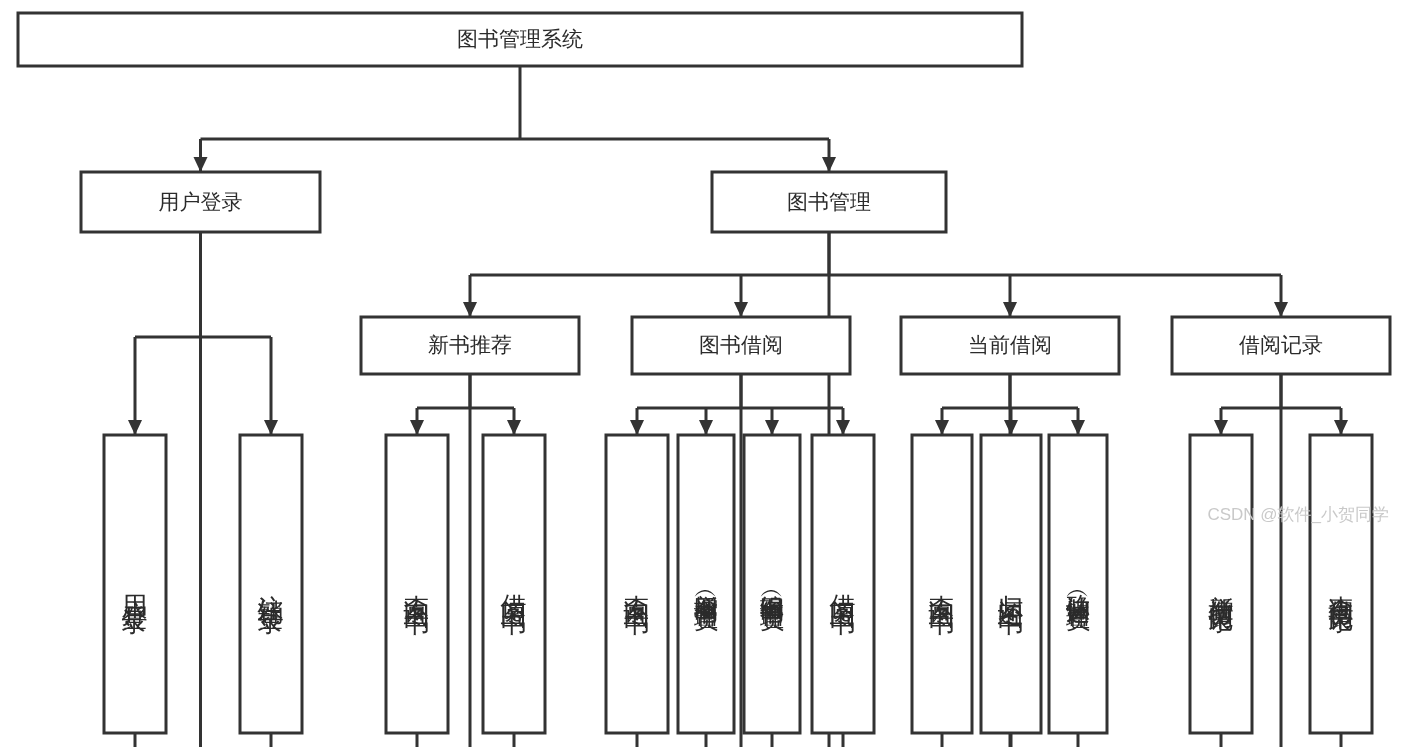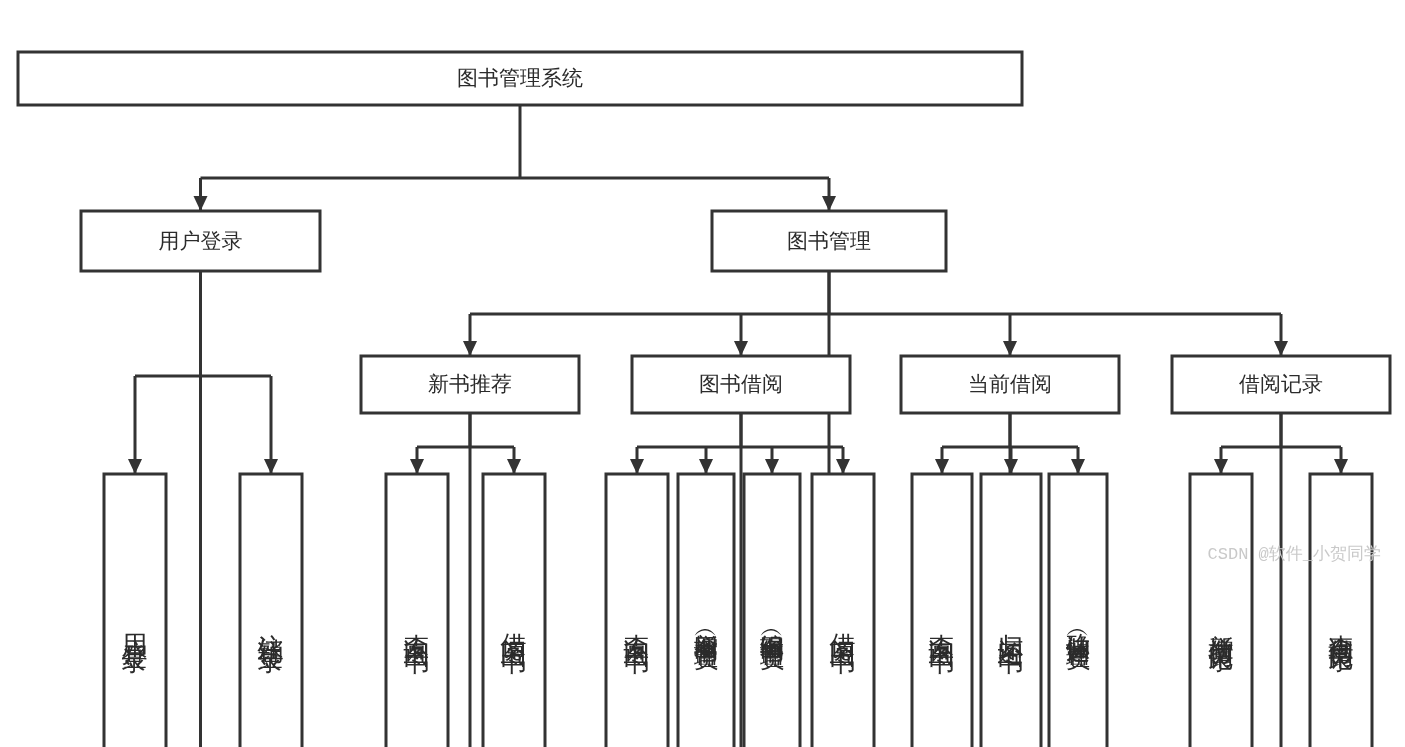--- a/index.html
+++ b/index.html
@@ -12,21 +12,20 @@
     width: 1405px;
     height: 747px;
     font-family: "Liberation Sans", "DejaVu Sans", sans-serif;
     overflow: hidden;
     position: relative;
   }
   #diagram-root {
     position: relative;
     width: 1405px;
     height: 530px;
-    margin-top: 39px;
   }
   svg.diagram {
     display: block;
     width: 1405px;
     height: 747px;
   }
   .node-box {
     fill: #ffffff;
     stroke: #333333;
     stroke-width: 3;
@@ -46,23 +45,23 @@
   }
   .node-label {
     font-family: "Liberation Sans", "DejaVu Sans", sans-serif;
     fill: #2b2b2b;
     font-size: 21px;
     text-anchor: middle;
     dominant-baseline: middle;
   }
   .watermark {
     position: absolute;
-    right: 24px;
+    right: 16px;
     bottom: 4px;
-    font-family: Liberation Mono, monospace;
+    font-family: Liberation Sans, sans-serif;
     font-size: 17px;
     color: #c9c9c9;
     white-space: nowrap;
     pointer-events: none;
   }
   
   .vlabel {
     position: absolute;
     writing-mode: vertical-rl;
     text-orientation: upright;

